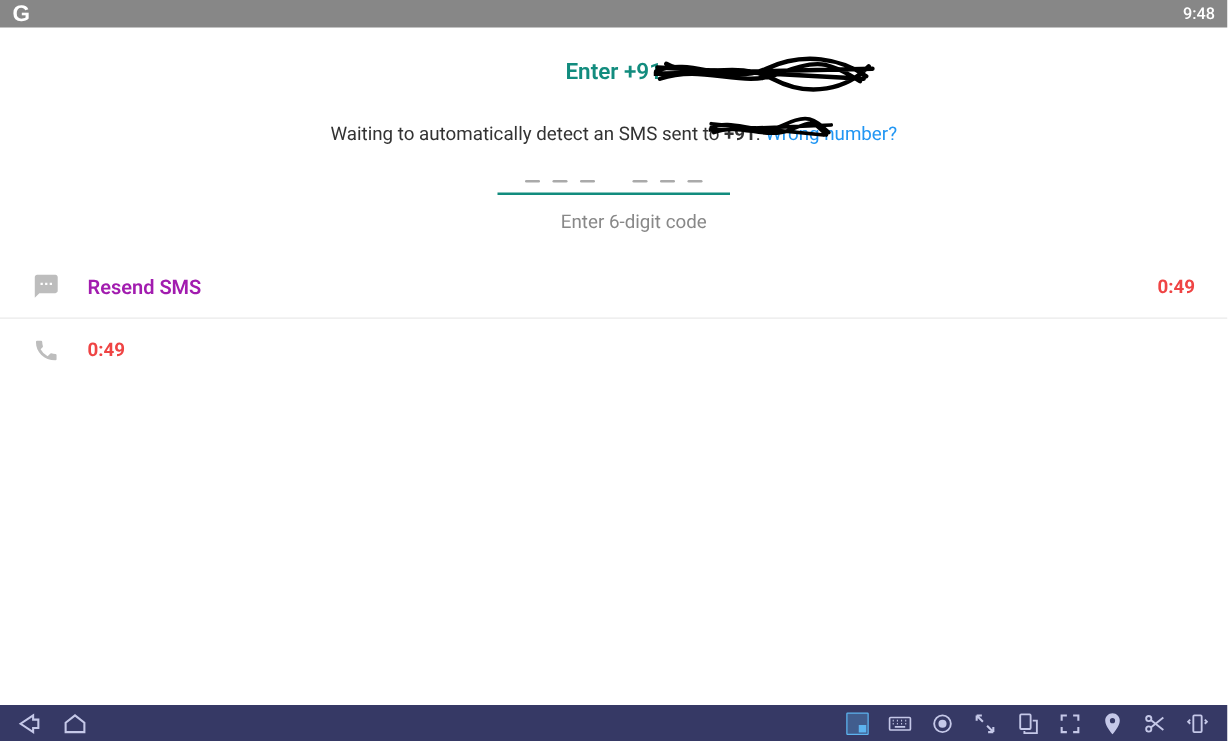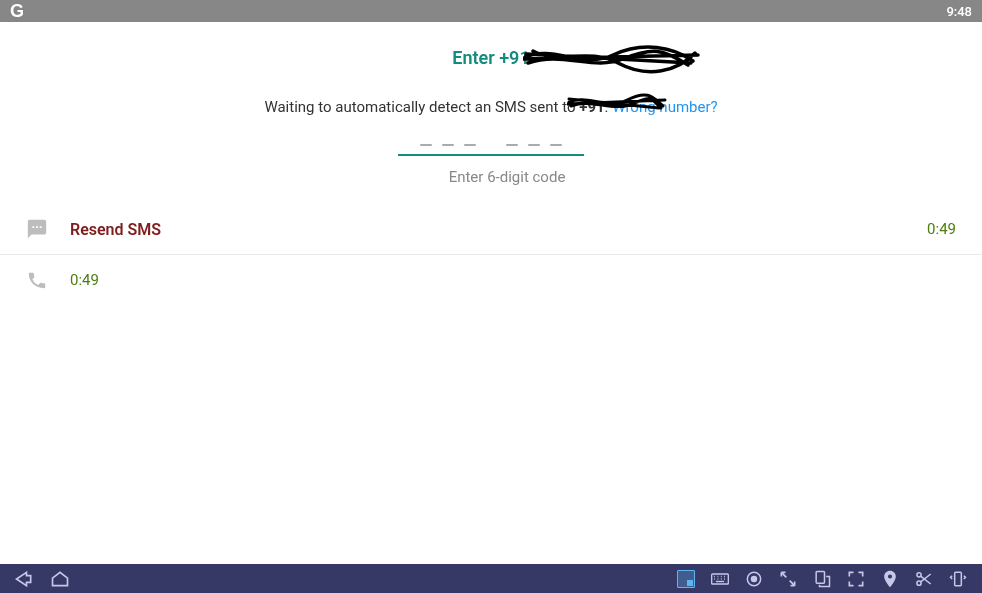--- a/index.html
+++ b/index.html
@@ -100,27 +100,28 @@
     .option-row:last-child { border-bottom: none; }
     .option-row .icon {
       width: 22px;
       height: 22px;
       margin-right: 22px;
       color: #bdbdbd;
       flex-shrink: 0;
     }
     .option-row .label {
       flex: 1;
-      color: #7f1d1d;
+      color: #a21caf;
       font-size: 16px;
       font-weight: 600;
     }
     .option-row .timer {
-      color: #4d7c0f;
+      color: #ef4444;
       font-size: 15px;
+      font-weight: bold;
     }
     .nav-bar {
       position: absolute;
       bottom: 0; left: 0; right: 0;
       height: 29px;
       background: #363965;
       display: flex;
       align-items: center;
       justify-content: space-between;
       padding: 0 14px;

